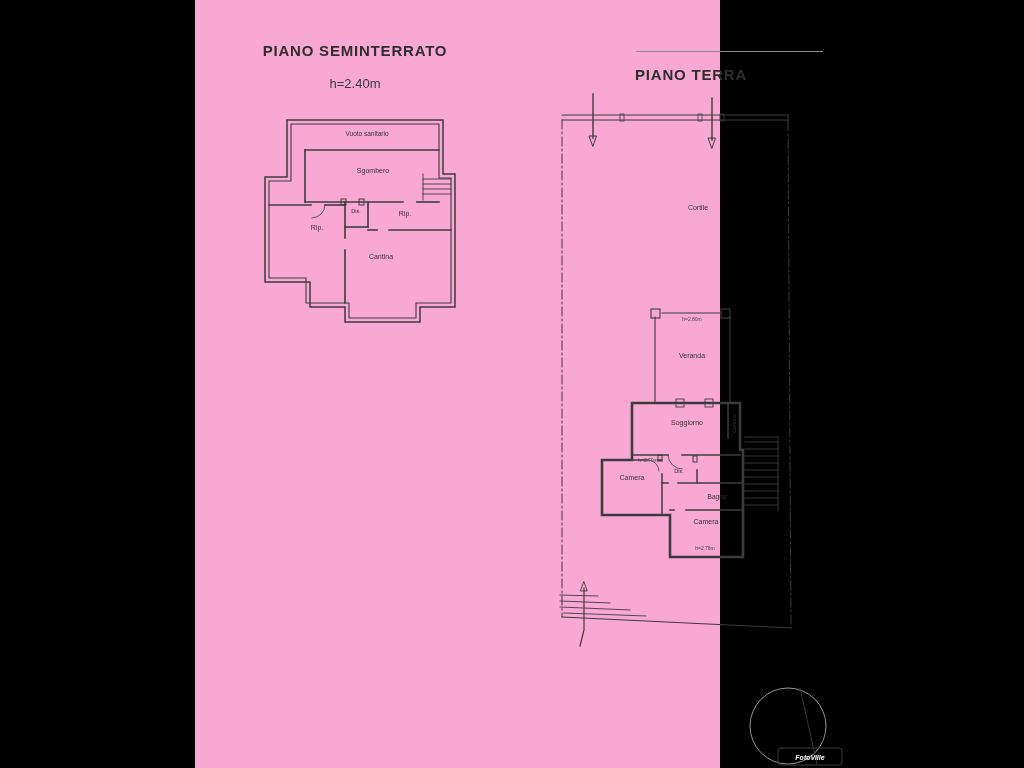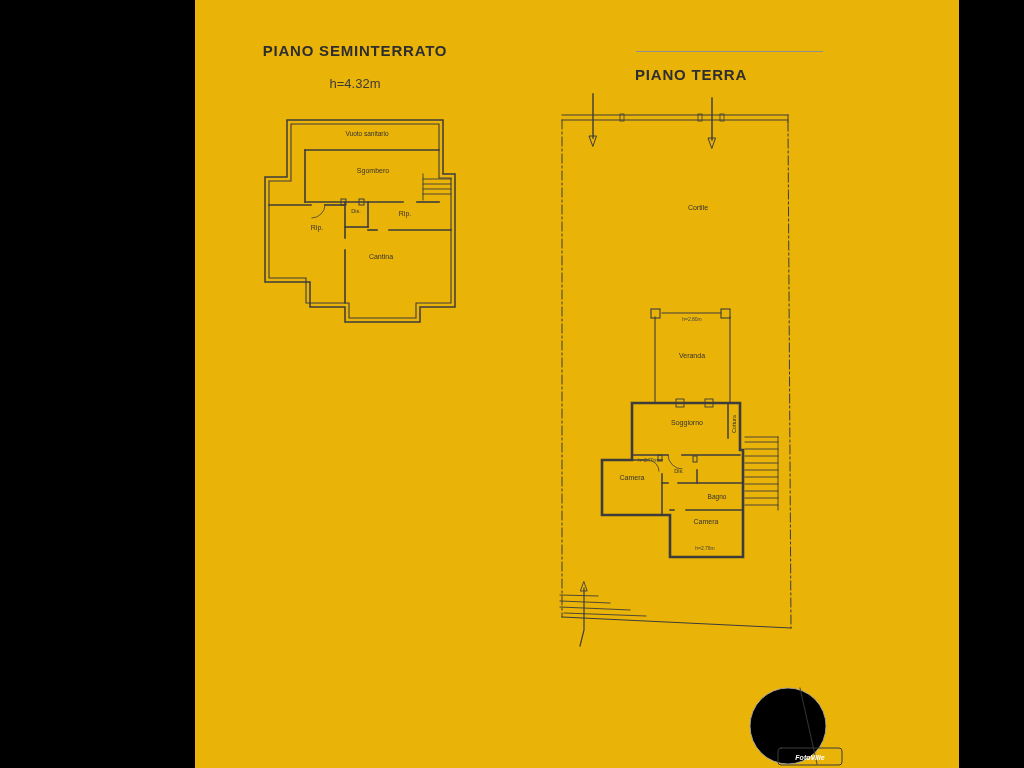--- a/index.html
+++ b/index.html
@@ -2,22 +2,22 @@
 <html><head>
 <meta charset="utf-8">
 <style>
   html,body{margin:0;padding:0;}
   body{
     width:1024px;height:768px;position:relative;overflow:hidden;
     background:#000000;
     font-family:"Liberation Sans", sans-serif;
   }
   .paper{
-    position:absolute;left:195px;top:0;width:764px;height:768px;
-    background:#eab308;
+    position:absolute;left:195px;top:0;width:525px;height:768px;
+    background:#f9a8d4;
   }
   .plan-title{
     position:absolute;color:#2e2e2e;font-size:15px;font-weight:700;
     letter-spacing:0.8px;white-space:nowrap;
   }
   .b-title{left:55px;top:42px;width:210px;text-align:center;}
   .b-hnote{
     position:absolute;left:55px;top:76px;width:210px;text-align:center;
     color:#3a3a3a;font-size:13px;font-weight:400;
   }
@@ -43,21 +43,21 @@
     fill:none;stroke-width:1.6;
   }
   .badge-text{font-size:7px;font-weight:700;font-style:italic;fill:#ffffff;}
 </style>
 </head>
 <body>
 
 <div class="paper">
 
   <div class="plan-title b-title">PIANO SEMINTERRATO</div>
-  <div class="b-hnote">h=4.32m</div>
+  <div class="b-hnote">h=2.40m</div>
 
   <div class="plan-title g-title">PIANO TERRA</div>
   <div class="g-underline"></div>
 
   <svg style="left:60px;top:112px;" width="210" height="218" viewBox="0 0 210 218">
 
     <g>
       <polygon points="32,8 188,8 188,62 200,62 200,195 165,195 165,210 90,210 90,195 55,195 55,170 10,170 10,65 32,65" stroke-width="1.5"></polygon>
       <polygon points="36,12 184,12 184,66 196,66 196,191 161,191 161,206 94,206 94,191 51,191 51,166 14,166 14,69 36,69" stroke-width="1.1"></polygon>
     </g>

